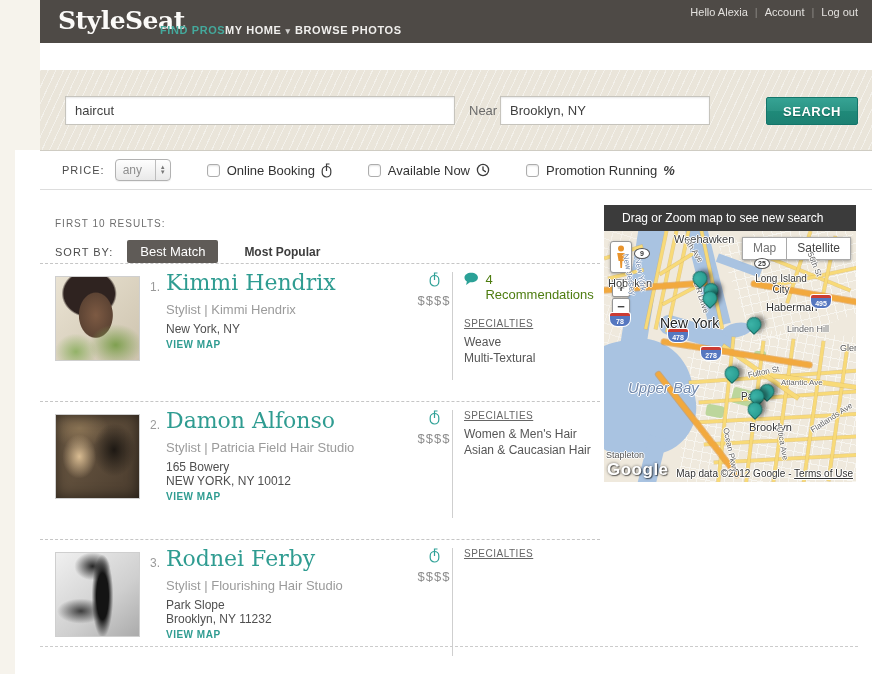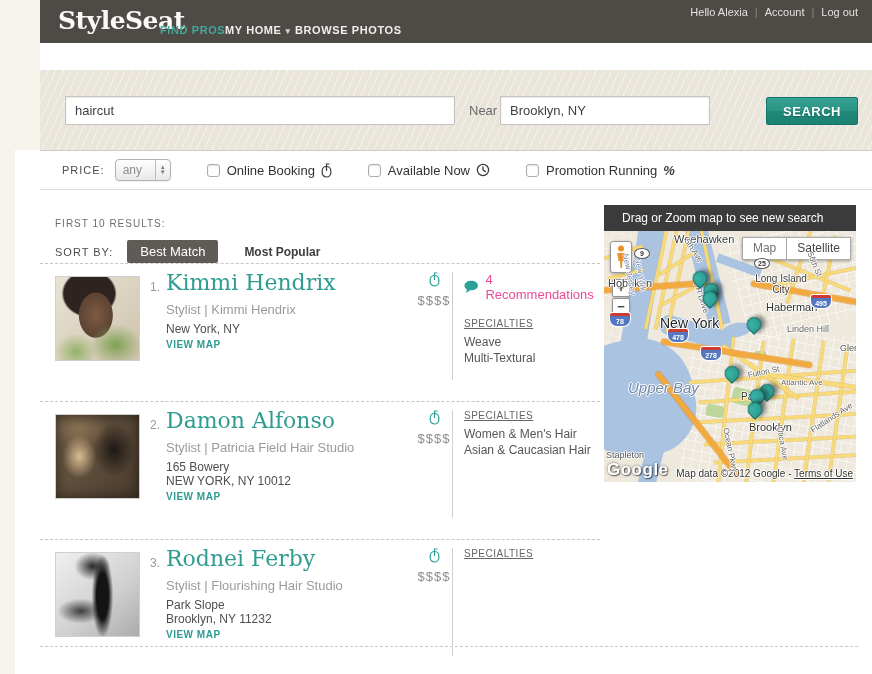--- a/index.html
+++ b/index.html
@@ -96,21 +96,21 @@
            color:#2f9c91; cursor:pointer; white-space:nowrap; }
   .rsub { position:absolute; left:126px; top:38px; font-size:13px; color:#9b9b9b; white-space:nowrap; }
   .rinfo { position:absolute; left:126px; top:58px; }
   .raddr div { font-size:12px; color:#4f4f4f; line-height:14px; white-space:nowrap; }
   .viewmap { margin-top:3px; font-size:10px; font-weight:bold; color:#2f9c91; letter-spacing:0.5px; cursor:pointer; }
   .price-col { position:absolute; left:364px; top:8px; width:60px; text-align:center; }
   .price-col .micon { color:#2fa197; }
   .price { font-size:13px; color:#8d8d8d; letter-spacing:1px; margin-top:2px; }
   .vdiv { position:absolute; left:412px; top:8px; height:108px; border-left:1px solid #cfcfcf; }
   .right-col { position:absolute; left:424px; top:8px; width:136px; }
-  .rec-row { display:flex; align-items:center; color:#ec4899; font-size:13px; margin-bottom:16px; cursor:pointer; }
+  .rec-row { display:flex; align-items:flex-start; color:#4d7c0f; font-size:13px; margin-bottom:16px; cursor:pointer; }
   .rec-row svg { margin-right:7px; }
   .spec-label { font-size:10px; color:#666; letter-spacing:0.5px; text-decoration:underline; margin-bottom:5px; }
   .spec-lines div { font-size:12px; color:#555; line-height:16px; }
 
   #final-dash { position:absolute; left:40px; top:646px; width:818px; border-top:1px dashed #cccccc; }
 
   
   #mapcol { position:absolute; left:604px; top:205px; width:252px; }
   #map-banner { height:26px; background:#3b3b3b; color:#fff; font-size:12px; line-height:26px; padding-left:18px; }
   #map-frame { position:relative; width:252px; height:251px; background:#efe9dd; overflow:hidden; cursor:grab; }

